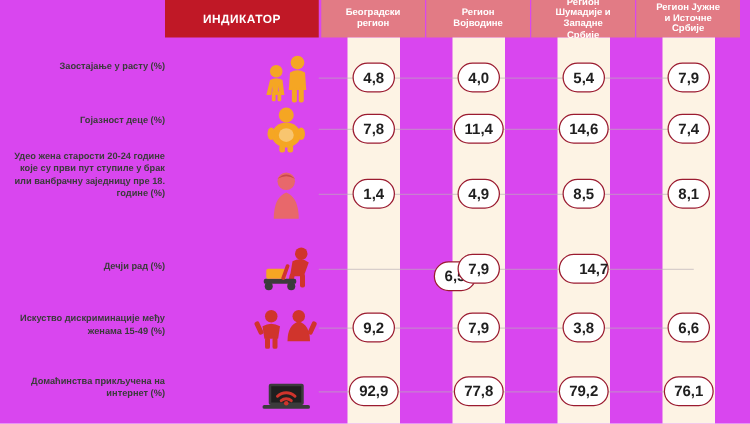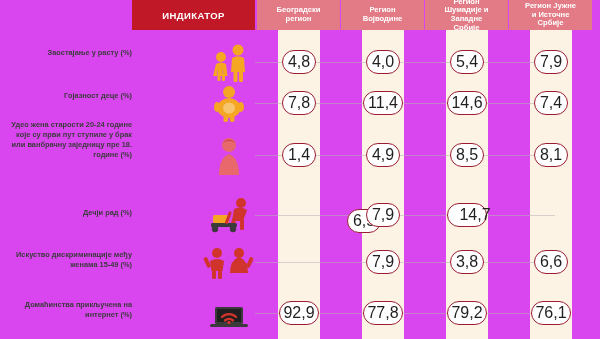--- a/index.html
+++ b/index.html
@@ -100,22 +100,22 @@
     height: 24px;
     margin-left: -17px;
     margin-top: -12px;
     border-radius: 13px;
     background: #ffffff;
     border: 1.4px solid #9b1b30;
     display: flex;
     align-items: center;
     justify-content: center;
     color: #1f1f1f;
-    font-size: 16px;
-    font-weight: normal;
+    font-size: 12px;
+    font-weight: bold;
     box-sizing: border-box;
   }
   .bubble.wide { width: 40px; margin-left: -20px; }
 
   
   .icon-wrap {
     position: absolute;
     display: flex;
     align-items: center;
     justify-content: center;
@@ -228,20 +228,21 @@
       <circle cx="14" cy="10" r="5" fill="#d0342c"></circle>
       <path d="M7 18 q7 -4 14 0 l-1.5 10 h-11 z" fill="#d0342c"></path>
       <rect x="9" y="27" width="4" height="9" rx="1.5" fill="#d0342c"></rect>
       <rect x="15" y="27" width="4" height="9" rx="1.5" fill="#d0342c"></rect>
       <circle cx="36" cy="10" r="5" fill="#d0342c"></circle>
       <path d="M27 30 q0 -13 9 -16 q9 3 9 16 z" fill="#d0342c"></path>
       <rect x="2" y="14" width="4" height="11" rx="1.6" fill="#d0342c" transform="rotate(-25 4 19)"></rect>
       <rect x="45" y="14" width="4" height="11" rx="1.6" fill="#d0342c" transform="rotate(25 47 19)"></rect>
     </svg>
   </div>
+  <div class="bubble" style="left:299px; top:262px;">9,2</div>
   <div class="bubble" style="left:383px; top:262px;">7,9</div>
   <div class="bubble" style="left:467px; top:262px;">3,8</div>
   <div class="bubble" style="left:551px; top:262px;">6,6</div>
 
   <div class="rowline" style="left:255px; top:313px; width:300px;"></div>
   <div class="rowlabel" style="top:300px;">Домаћинства прикључена на интернет (%)</div>
   <div class="icon-wrap" style="left:205px; top:295px; width:48px; height:36px;">
     <svg width="48" height="36" viewBox="0 0 48 36">
       <rect x="10" y="12" width="28" height="17" rx="1.6" fill="#3b3b3b"></rect>
       <rect x="12" y="14" width="24" height="13" fill="#1f1f1f"></rect>

